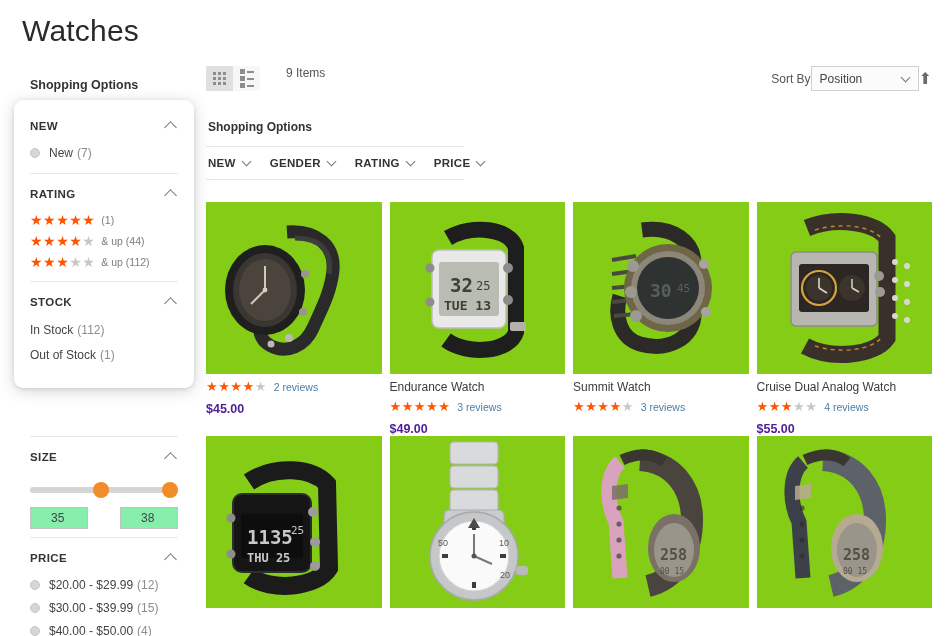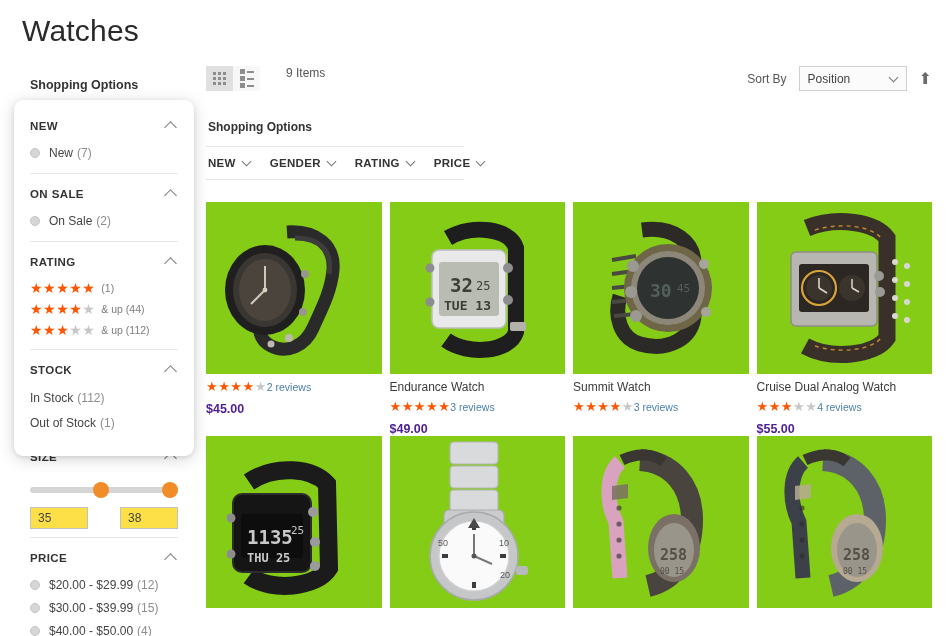--- a/index.html
+++ b/index.html
@@ -123,24 +123,24 @@
     position: absolute; top: 3px;
     width: 16px; height: 16px;
     border-radius: 50%;
     background: #f28c28;
     cursor: pointer;
   }
   .num-row { display: flex; justify-content: space-between; margin-top: 6px; }
   .num-input {
     width: 58px; height: 22px;
     border: 1px solid #c2c2c2;
-    background: #fde047;
+    background: #86efac;
     font-size: 12px;
     color: #444;
-    padding: 0 7px;
+    padding: 0 20px;
     font-family: "Liberation Sans", sans-serif;
   }
 
   
   .main { position: absolute; left: 206px; top: 66px; right: 14px; }
 
   .toolbar { display: flex; align-items: flex-start; height: 40px; }
   .view-switch { display: flex; }
   .view-btn {
     width: 27px; height: 25px;
@@ -151,21 +151,21 @@
   .view-btn.active { background: #e0e0e0; }
   .view-btn + .view-btn { background: #f7f7f7; }
   .dot-grid { display: grid; grid-template-columns: repeat(3,3px); gap: 2px; }
   .dot-grid i { width: 3px; height: 3px; background: #8d8d8d; display: block; }
   .list-ico { display: flex; flex-direction: column; gap: 2px; }
   .list-ico .ln { display: flex; gap: 2px; align-items: center; }
   .list-ico .bx { width: 5px; height: 5px; background: #8d8d8d; }
   .list-ico .br { width: 7px; height: 2px; background: #8d8d8d; }
   .items-count { font-size: 12px; color: #555; margin-left: 26px; }
 
-  .sort-area { margin-left: auto; display: flex; align-items: center; gap: 12px; }
+  .sort-area { margin-left: auto; display: flex; align-items: center; gap: 0; }
   .sort-label { font-size: 12px; color: #555; }
   .sort-select {
     position: relative;
     width: 108px; height: 25px;
     border: 1px solid #cfcfcf;
     background: #fbfbfb;
     font-size: 12px; color: #444;
     display: flex; align-items: center;
     padding: 0 8px;
     cursor: pointer;
@@ -213,21 +213,21 @@
     display: flex; align-items: center; justify-content: center;
     background: #84cc16;
   }
   .pname {
     font-size: 12px; color: #3b3b3b;
     margin-top: 6px;
     cursor: pointer;
   }
   .prate { display: flex; align-items: center; margin-top: 6px; }
   .prate .stars { font-size: 13px; }
-  .reviews { font-size: 10.5px; color: #4a7fa8; cursor: pointer; text-align: right; }
+  .reviews { font-size: 10.5px; color: #4a7fa8; margin-left: 7px; cursor: pointer; text-align: right; }
   .pprice { font-size: 12.5px; font-weight: bold; color: #4c1d95; margin-top: 9px; }
 </style>
 </head>
 <body>
 
 <div class="page-title">Watches</div>
 
 <div class="sidebar">
   <div class="sidebar-heading">Shopping Options</div>
   <div id="sidebar-blocks">
@@ -275,31 +275,20 @@
   <div id="overlay-blocks">
       <div class="filter-block">
         <div class="filter-title">
           <span>NEW</span>
           <span class="chev-up"></span>
         </div>
         <div class="opt-row">
           <span class="radio"></span>
           <span>New</span>
           <span class="cnt">(7)</span>
-        </div>
-      </div>
-      <div class="filter-block">
-        <div class="filter-title">
-          <span>ON SALE</span>
-          <span class="chev-up"></span>
-        </div>
-        <div class="opt-row">
-          <span class="radio"></span>
-          <span>On Sale</span>
-          <span class="cnt">(2)</span>
         </div>
       </div>
       <div class="filter-block">
         <div class="filter-title">
           <span>RATING</span>
           <span class="chev-up"></span>
         </div>
         <div class="rating-row">
           <span class="stars"><span class="st-on">★</span><span class="st-on">★</span><span class="st-on">★</span><span class="st-on">★</span><span class="st-on">★</span></span>
           <span class="lbl">(1)</span>

